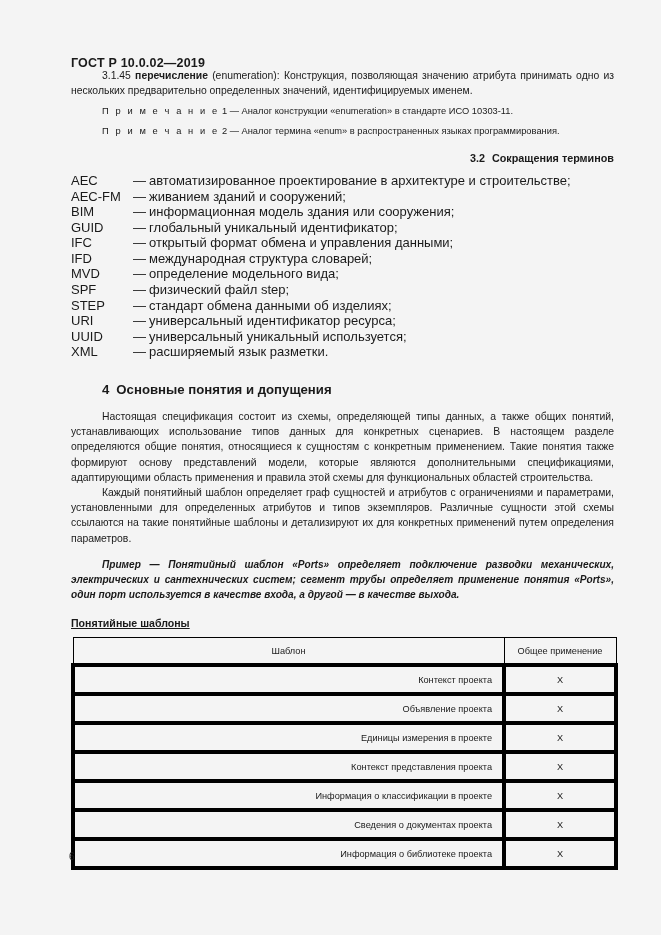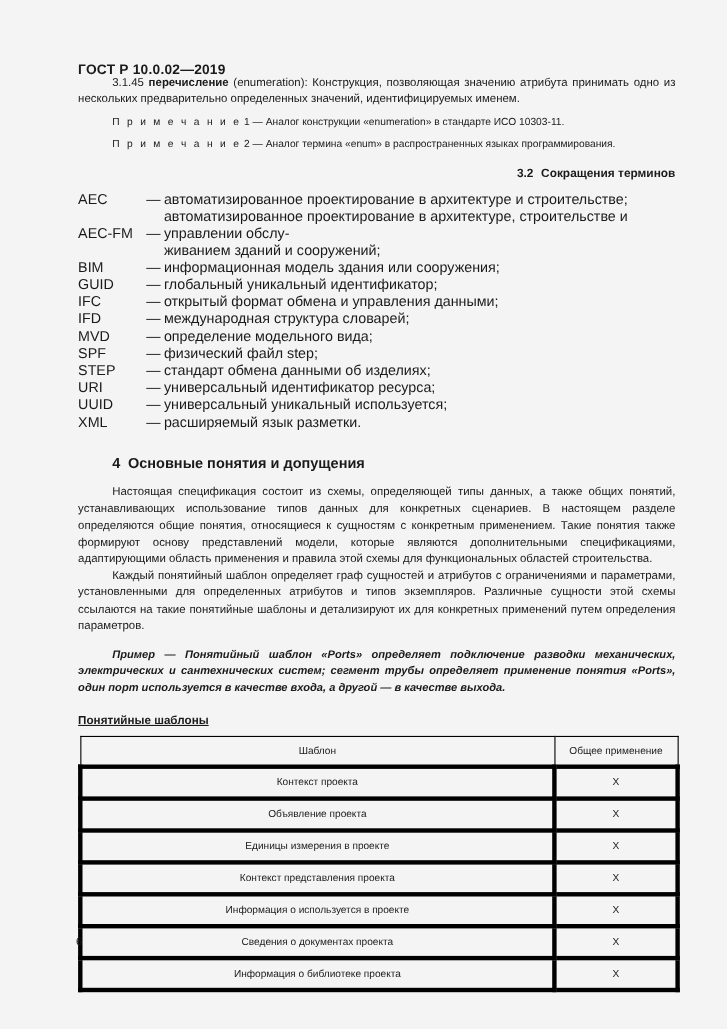--- a/index.html
+++ b/index.html
@@ -132,21 +132,21 @@
     font-size: 9.2px;
     font-weight: normal;
     height: 25px;
     padding: 0 10px;
   }
   table.patterns th {
     text-align: center;
     border-width: 1.4px;
   }
   table.patterns td.name {
-    text-align: center;
+    text-align: right;
   }
   table.patterns td.mark {
     text-align: center;
   }
   col.c1 { width: 431px; }
   col.c2 { width: 112px; }
   .page-num {
     position: absolute;
     left: 69px;
     top: 851px;
@@ -189,21 +189,21 @@
 
       <div class="abbr-row">
         <span class="abbr-key">AEC</span>
         <span class="abbr-dash">—</span>
         <span class="abbr-val">автоматизированное проектирование в архитектуре и строительстве;</span>
       </div>
 
       <div class="abbr-row">
         <span class="abbr-key">AEC-FM</span>
         <span class="abbr-dash">—</span>
-        <span class="abbr-val"><span>автоматизированное проектирование в архитектуре, строительстве и управлении обслу-</span><span class="cont">живанием зданий и сооружений;</span></span>
+        <span class="abbr-val"><span class="cont">живанием зданий и сооружений;</span></span>
       </div>
 
       <div class="abbr-row">
         <span class="abbr-key">BIM</span>
         <span class="abbr-dash">—</span>
         <span class="abbr-val">информационная модель здания или сооружения;</span>
       </div>
 
       <div class="abbr-row">
         <span class="abbr-key">GUID</span>
@@ -296,21 +296,21 @@
         </tr>
         <tr>
           <td class="name">Единицы измерения в проекте</td>
           <td class="mark">X</td>
         </tr>
         <tr>
           <td class="name">Контекст представления проекта</td>
           <td class="mark">X</td>
         </tr>
         <tr>
-          <td class="name">Информация о используется в проекте</td>
+          <td class="name">Информация о классификации в проекте</td>
           <td class="mark">X</td>
         </tr>
         <tr>
           <td class="name">Сведения о документах проекта</td>
           <td class="mark">X</td>
         </tr>
         <tr>
           <td class="name">Информация о библиотеке проекта</td>
           <td class="mark">X</td>
         </tr>

